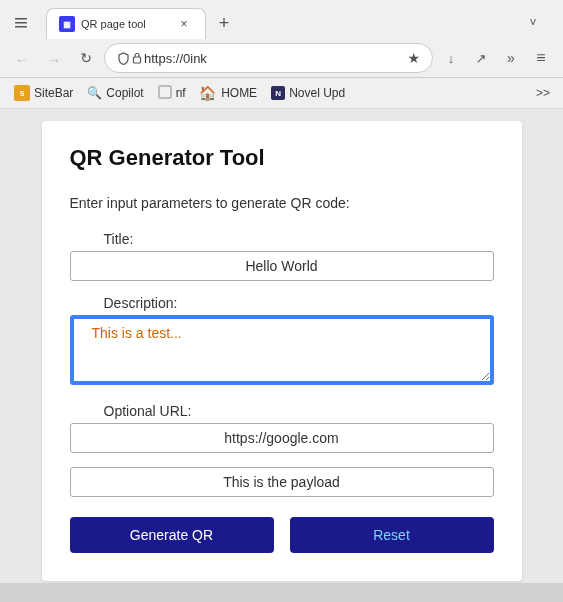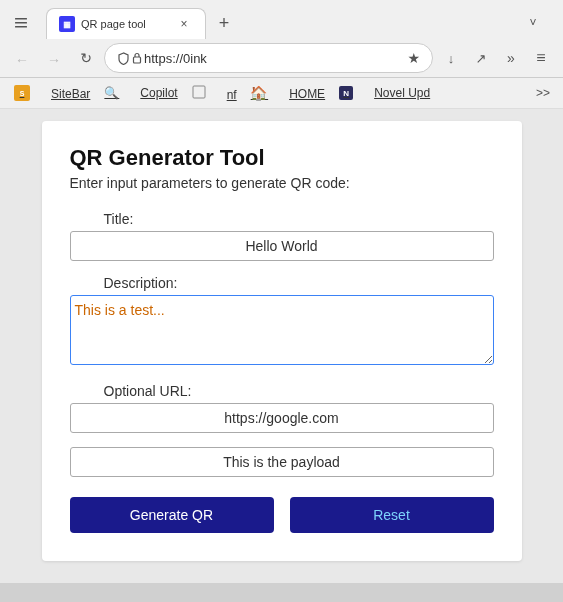--- a/index.html
+++ b/index.html
@@ -207,29 +207,28 @@
       align-items: center;
       padding: 3px 8px;
       background: #f0f0f0;
       border-bottom: 1px solid #ddd;
       gap: 2px;
       font-size: 12px;
     }
 
     .bookmark-item {
       display: flex;
-      align-items: flex-end;
-      gap: 21px;
+      align-items: center;
+      gap: 4px;
       padding: 2px 6px;
       border-radius: 4px;
       cursor: pointer;
       color: #333;
       font-size: 12px;
       white-space: nowrap;
-      text-decoration: underline;
     }
 
     .bookmark-icon-sidebar {
       width: 16px;
       height: 16px;
       background: #e8a020;
       border-radius: 2px;
       display: flex;
       align-items: center;
       justify-content: center;
@@ -293,21 +292,21 @@
       padding: 24px 28px 28px 28px;
       max-width: 480px;
       margin: 0 auto;
       box-shadow: 0 1px 3px rgba(0,0,0,0.1);
     }
 
     .card-title {
       font-size: 22px;
       font-weight: bold;
       color: #111;
-      margin-bottom: 4px;
+      margin-bottom: 24px;
     }
 
     .card-subtitle {
       font-size: 14px;
       color: #333;
       margin-bottom: 20px;
     }
 
     .form-group {
       margin-bottom: 14px;
@@ -327,22 +326,22 @@
       border: 1px solid #aaa;
       border-radius: 3px;
       font-size: 14px;
       color: #333;
       outline: none;
       text-align: center;
     }
 
     .form-textarea {
       width: 100%;
-      padding: 6px 4px;
-      border: 1px solid #3b82f6;
+      padding: 6px 18px;
+      border: 4px solid #3b82f6;
       border-radius: 3px;
       font-size: 14px;
       color: #cc6600;
       outline: none;
       resize: vertical;
       min-height: 70px;
       font-family: Arial, sans-serif;
     }
 
     .button-row {

